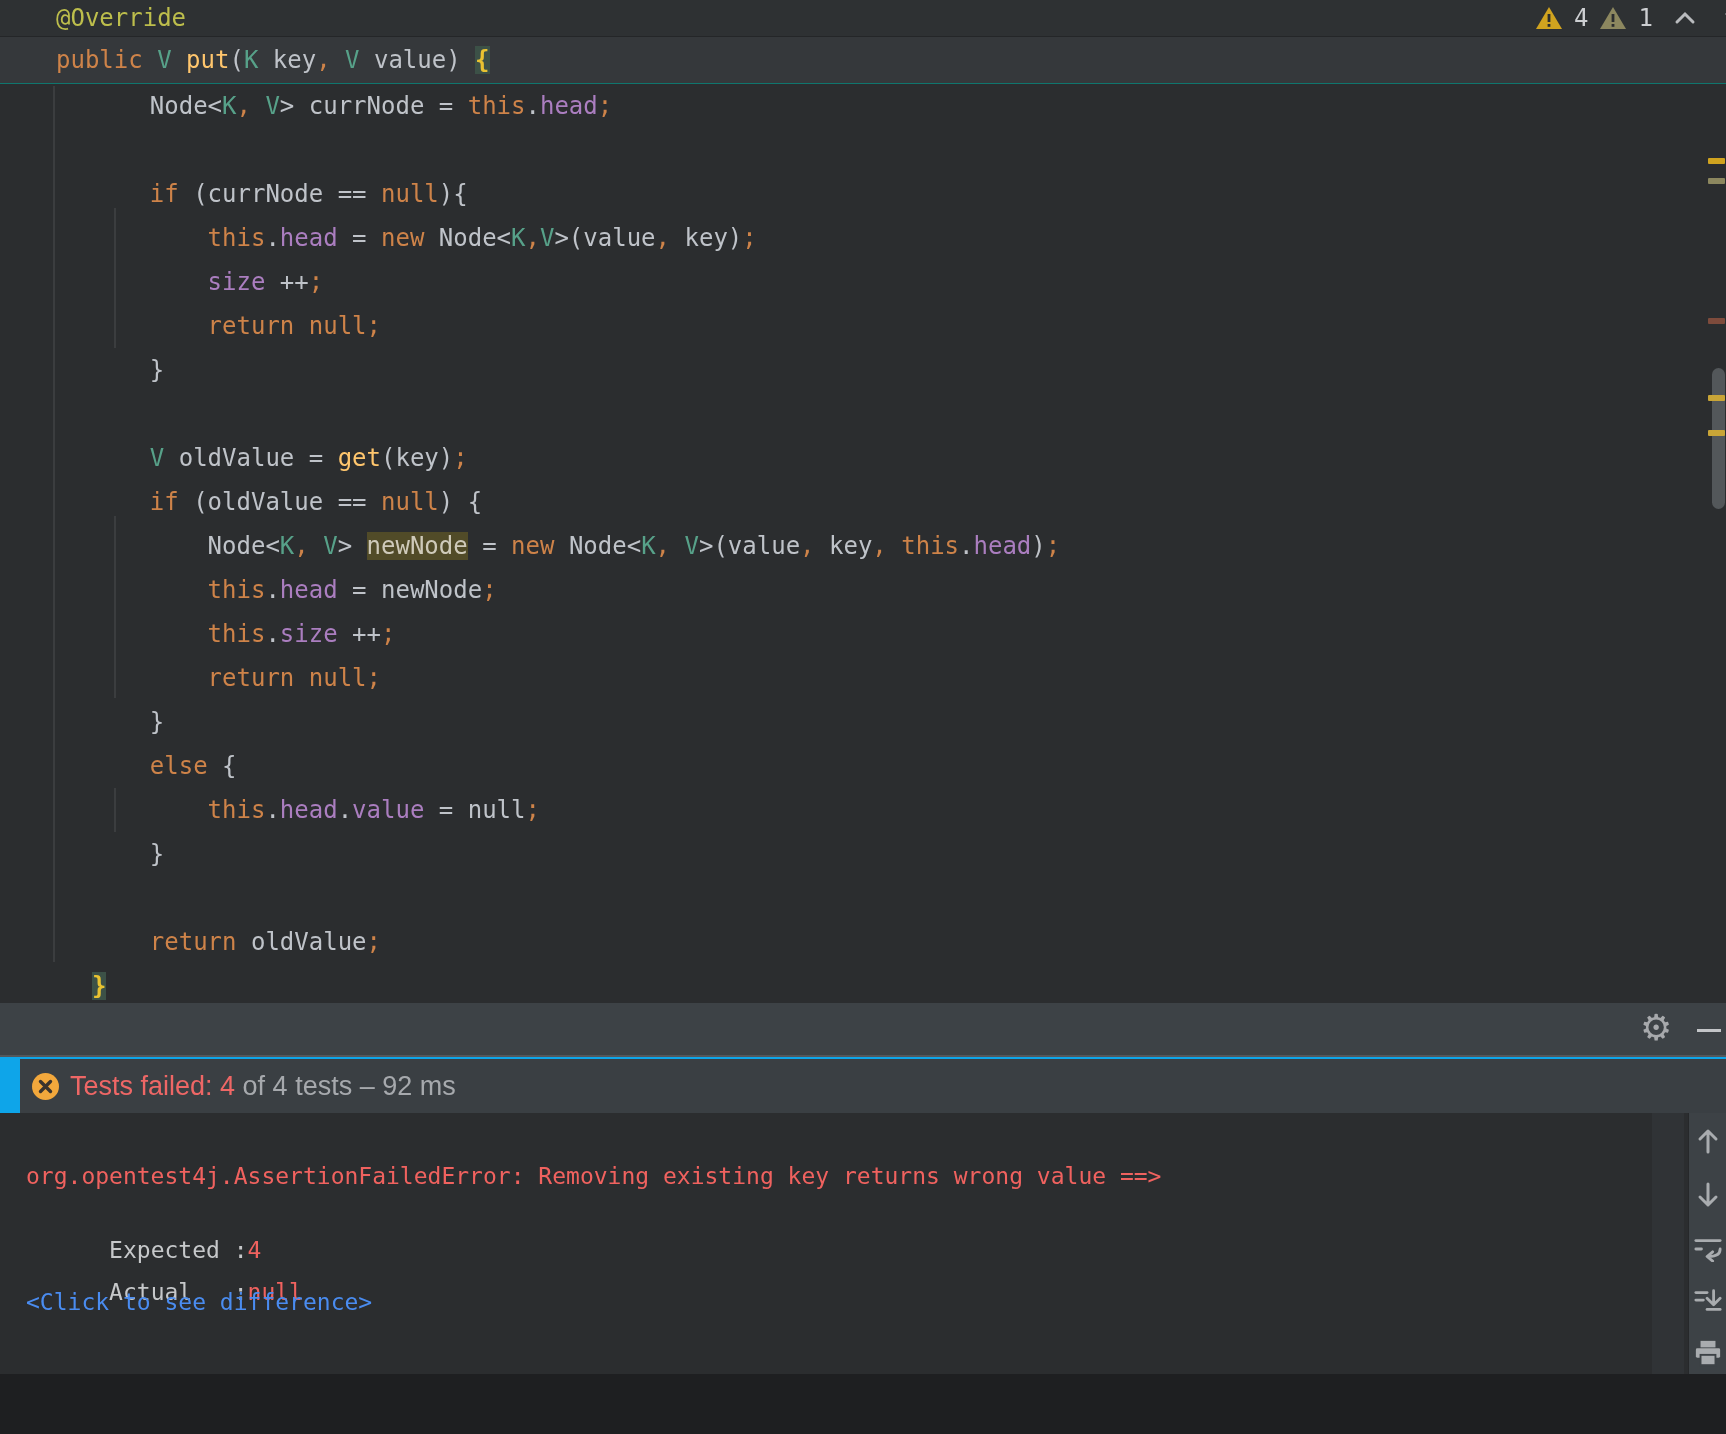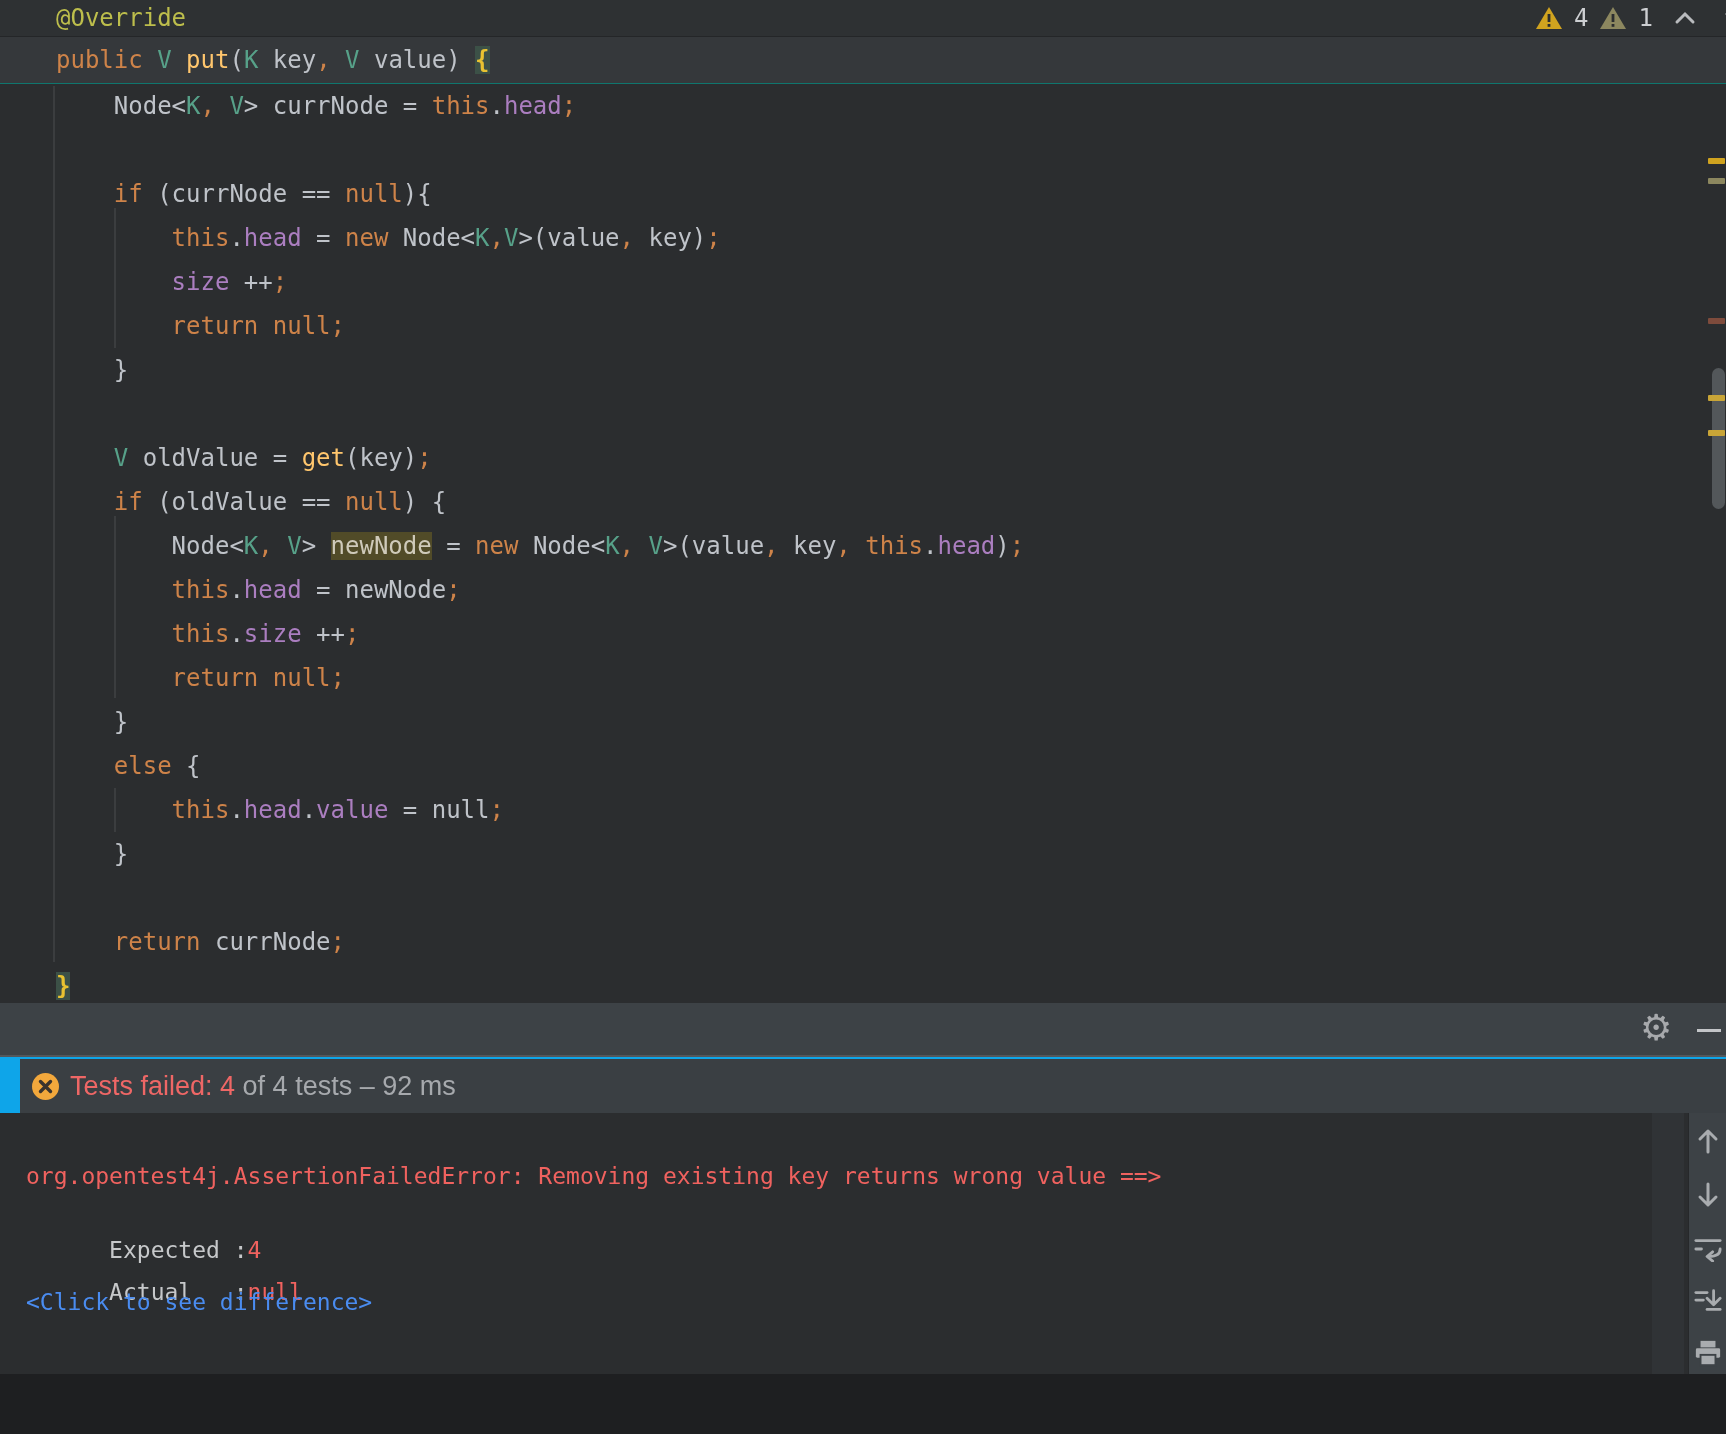--- a/index.html
+++ b/index.html
@@ -10,21 +10,21 @@
     font-family:"DejaVu Sans Mono", monospace;
   }
   
   .editor{ position:absolute; left:0; top:0; width:1726px; height:1003px; background:#2B2D2F; }
   .ed-row0{ position:absolute; left:0; top:0; width:100%; height:36px; background:#2E3133; }
   .ed-row1{ position:absolute; left:0; top:36px; width:100%; height:48px; background:#35383B;
             border-top:1px solid #242628; border-bottom:1px solid #0f766e; }
   .codefont{ font-size:24px; white-space:pre; }
   .ed-row0 .linetext{ position:absolute; left:56px; top:0; line-height:36px; }
   .ed-row1 .linetext{ position:absolute; left:56px; top:0; line-height:46px; }
-  #code-body{ position:absolute; left:0; top:84px; width:1700px; }
+  #code-body{ position:absolute; left:0; top:84px; width:1700px;padding-left:36px; }
   .code-line{ height:44px; line-height:44px; padding-left:56px; font-size:24px; white-space:pre; }
   .tk-kw { color:#CE8349; }
   .tk-mth{ color:#FFC66D; }
   .tk-ann{ color:#BDBE4C; }
   .tk-typ{ color:#57A189; }
   .tk-fld{ color:#AB7EC0; }
   .tk-txt{ color:#BFC3C9; }
   .tk-pun{ color:#CE8349; }
   .tk-brY{ color:#E8C231; background:#3C5147; font-weight:bold; }
   .tk-hlt{ color:#CFCaba; background:#514B28; }
@@ -120,21 +120,21 @@
         <div class="code-line"><span class="tk-kw">    if</span><span class="tk-txt"> (oldValue == </span><span class="tk-kw">null</span><span class="tk-txt">) {</span></div>
         <div class="code-line"><span class="tk-txt">        Node&lt;</span><span class="tk-typ">K</span><span class="tk-pun">,</span><span class="tk-txt"> </span><span class="tk-typ">V</span><span class="tk-txt">&gt; </span><span class="tk-hlt">newNode</span><span class="tk-txt"> = </span><span class="tk-kw">new</span><span class="tk-txt"> Node&lt;</span><span class="tk-typ">K</span><span class="tk-pun">,</span><span class="tk-txt"> </span><span class="tk-typ">V</span><span class="tk-txt">&gt;(value</span><span class="tk-pun">,</span><span class="tk-txt"> key</span><span class="tk-pun">,</span><span class="tk-txt"> </span><span class="tk-kw">this</span><span class="tk-txt">.</span><span class="tk-fld">head</span><span class="tk-txt">)</span><span class="tk-pun">;</span></div>
         <div class="code-line"><span class="tk-kw">        this</span><span class="tk-txt">.</span><span class="tk-fld">head</span><span class="tk-txt"> = newNode</span><span class="tk-pun">;</span></div>
         <div class="code-line"><span class="tk-kw">        this</span><span class="tk-txt">.</span><span class="tk-fld">size</span><span class="tk-txt"> ++</span><span class="tk-pun">;</span></div>
         <div class="code-line"><span class="tk-kw">        return</span><span class="tk-txt"> </span><span class="tk-kw">null</span><span class="tk-pun">;</span></div>
         <div class="code-line"><span class="tk-txt">    }</span></div>
         <div class="code-line"><span class="tk-kw">    else</span><span class="tk-txt"> {</span></div>
         <div class="code-line"><span class="tk-kw">        this</span><span class="tk-txt">.</span><span class="tk-fld">head</span><span class="tk-txt">.</span><span class="tk-fld">value</span><span class="tk-txt"> = null</span><span class="tk-pun">;</span></div>
         <div class="code-line"><span class="tk-txt">    }</span></div>
         <div class="code-line"></div>
-        <div class="code-line"><span class="tk-kw">    return</span><span class="tk-txt"> currNode</span><span class="tk-pun">;</span></div>
+        <div class="code-line"><span class="tk-kw">    return</span><span class="tk-txt"> oldValue</span><span class="tk-pun">;</span></div>
         <div class="code-line"><span class="tk-brY">}</span></div>
       </div>
 
     <div class="indent-guide" style="left:53px; top:86px; height:876px;"></div>
     <div class="indent-guide" style="left:114px; top:208px; height:140px;"></div>
     <div class="indent-guide" style="left:114px; top:516px; height:182px;"></div>
     <div class="indent-guide" style="left:114px; top:788px; height:44px;"></div>
 
     <div class="stripe-mark" style="top:158px; background:#D0A31F;"></div>
     <div class="stripe-mark" style="top:178px; background:#8C875F;"></div>

